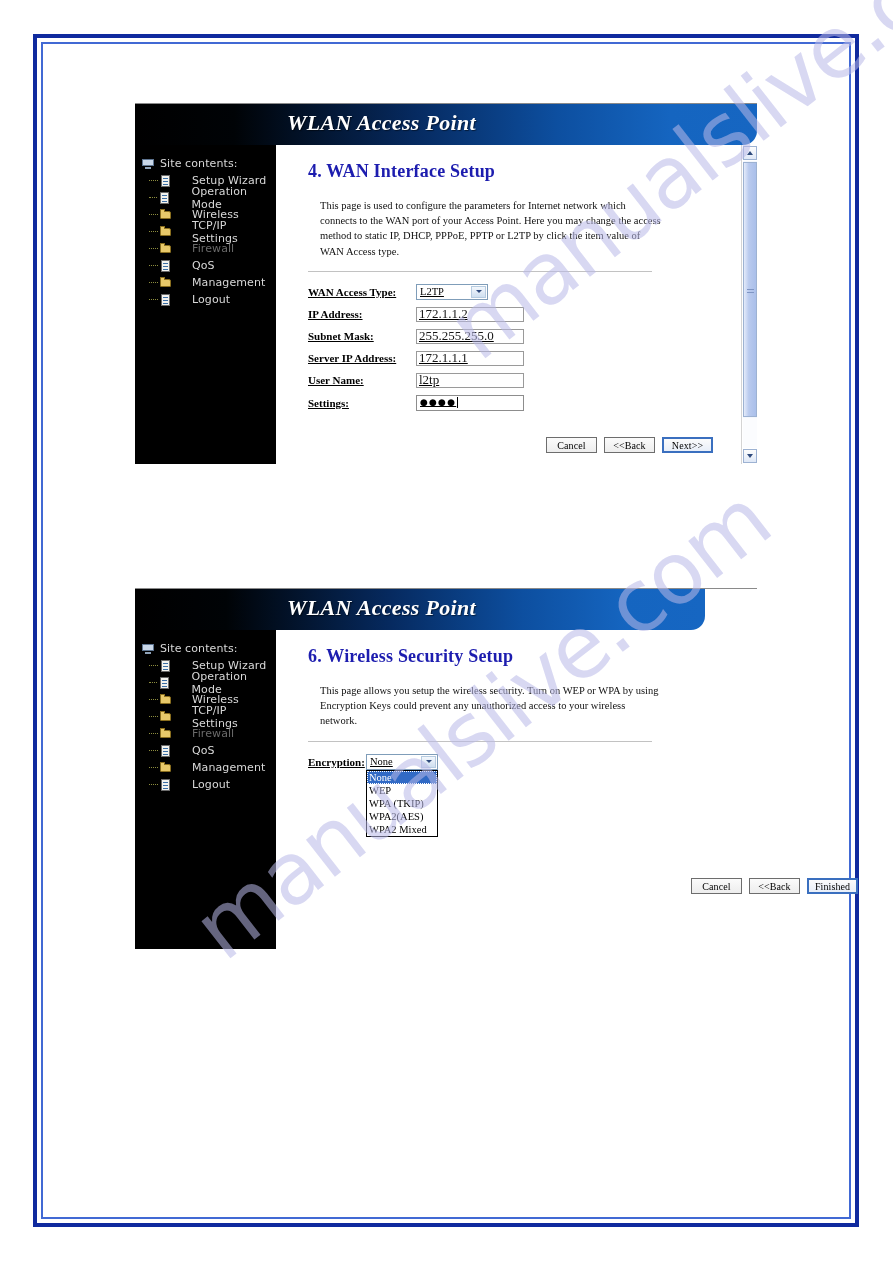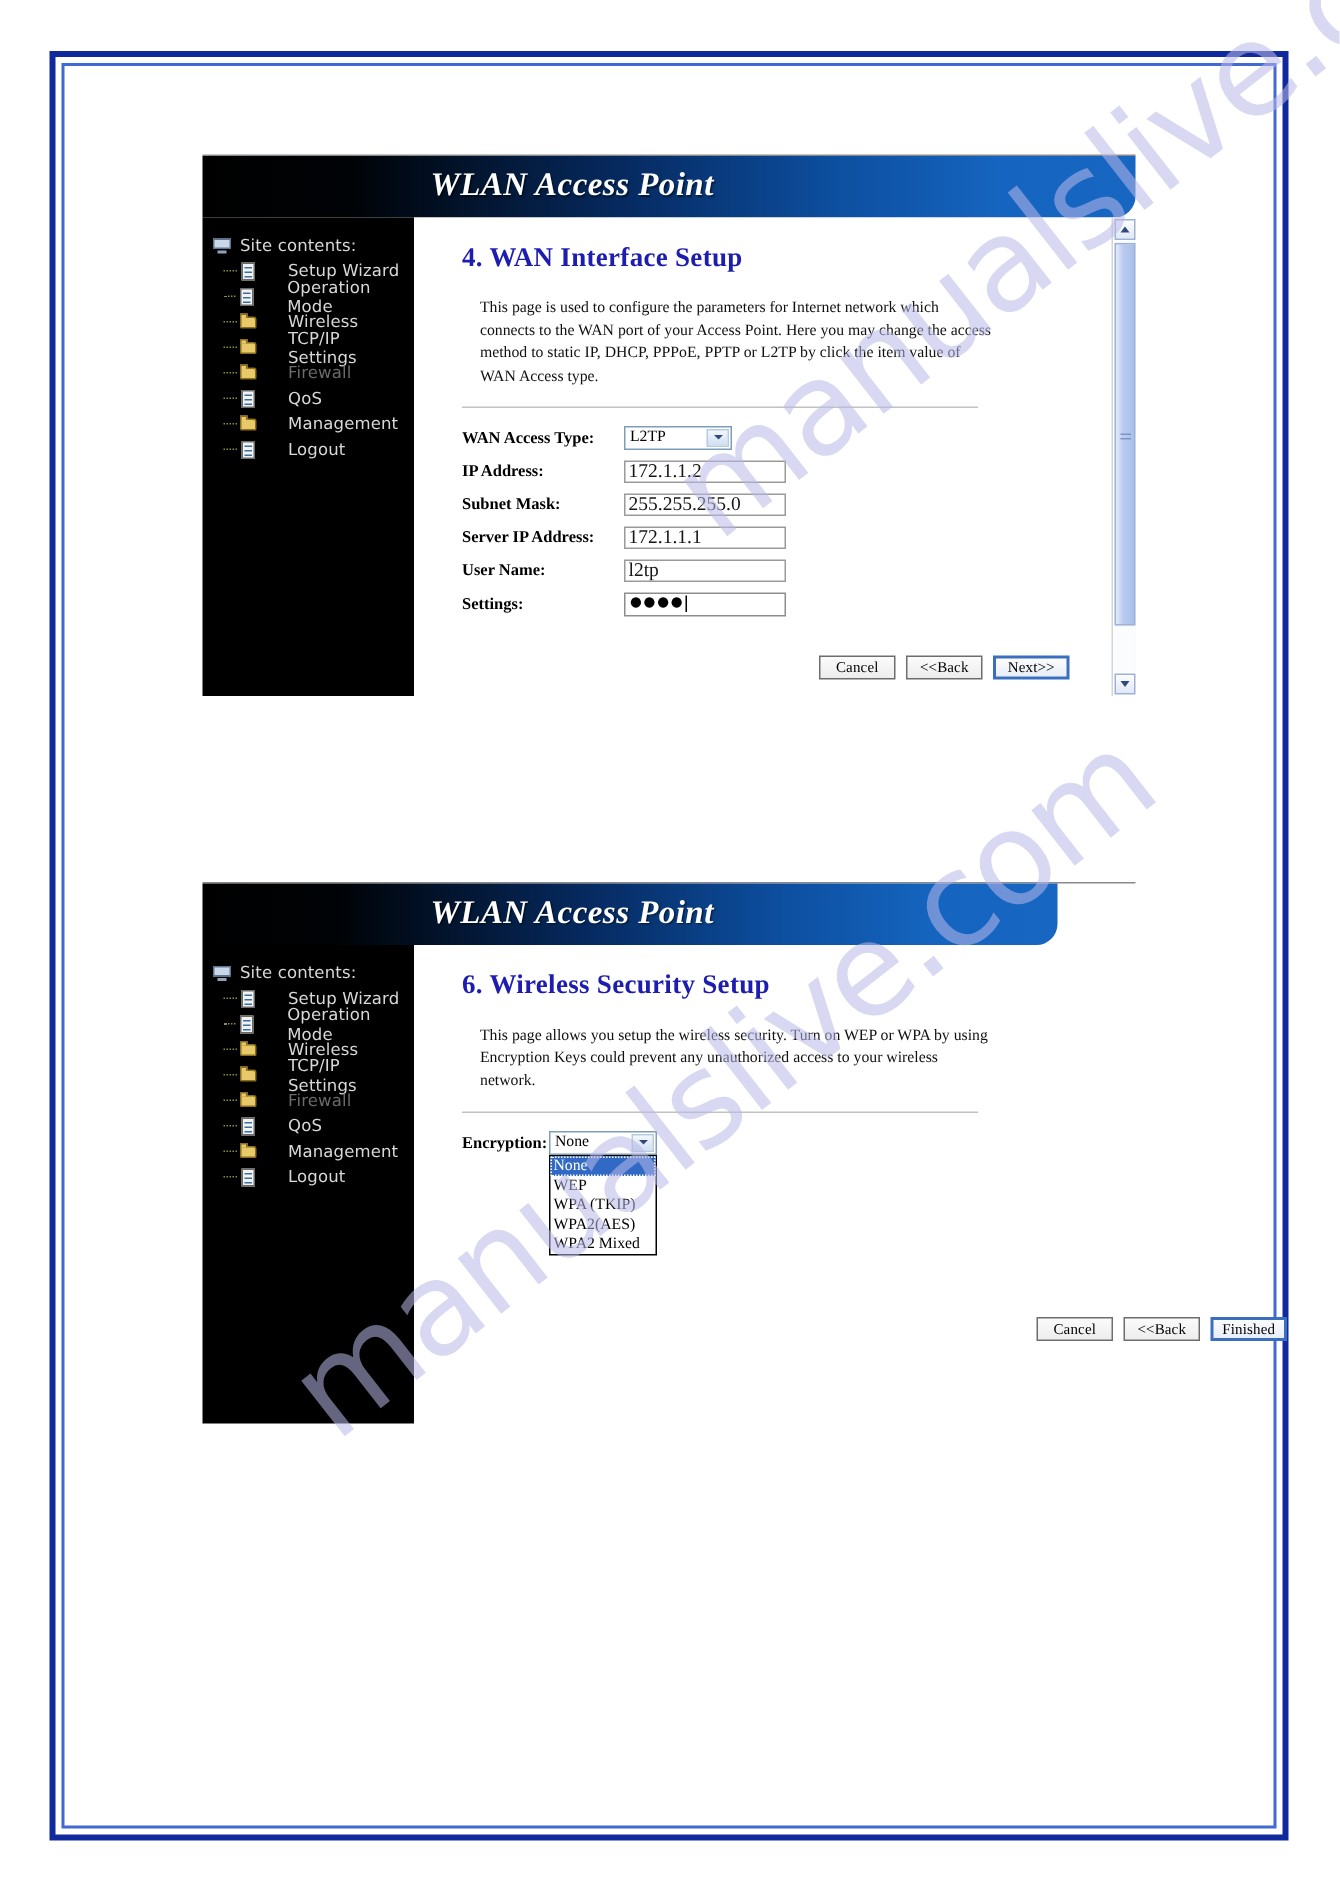--- a/index.html
+++ b/index.html
@@ -217,21 +217,21 @@
     margin: 12px;
   }
   .hr {
     width: 344px;
     height: 0;
     border-top: 1px solid #c2c2c2;
     margin: 11px 0 0 0;
   }
 
   
-  .form { margin-top: 12px; }
+  .form { margin-top: 12px; text-decoration: underline; }
   .form-row {
     display: flex;
     align-items: center;
     margin-bottom: 7px;
   }
   .form-label {
     width: 108px;
     flex: 0 0 108px;
     font-family: "Liberation Serif", serif;
     font-weight: bold;

